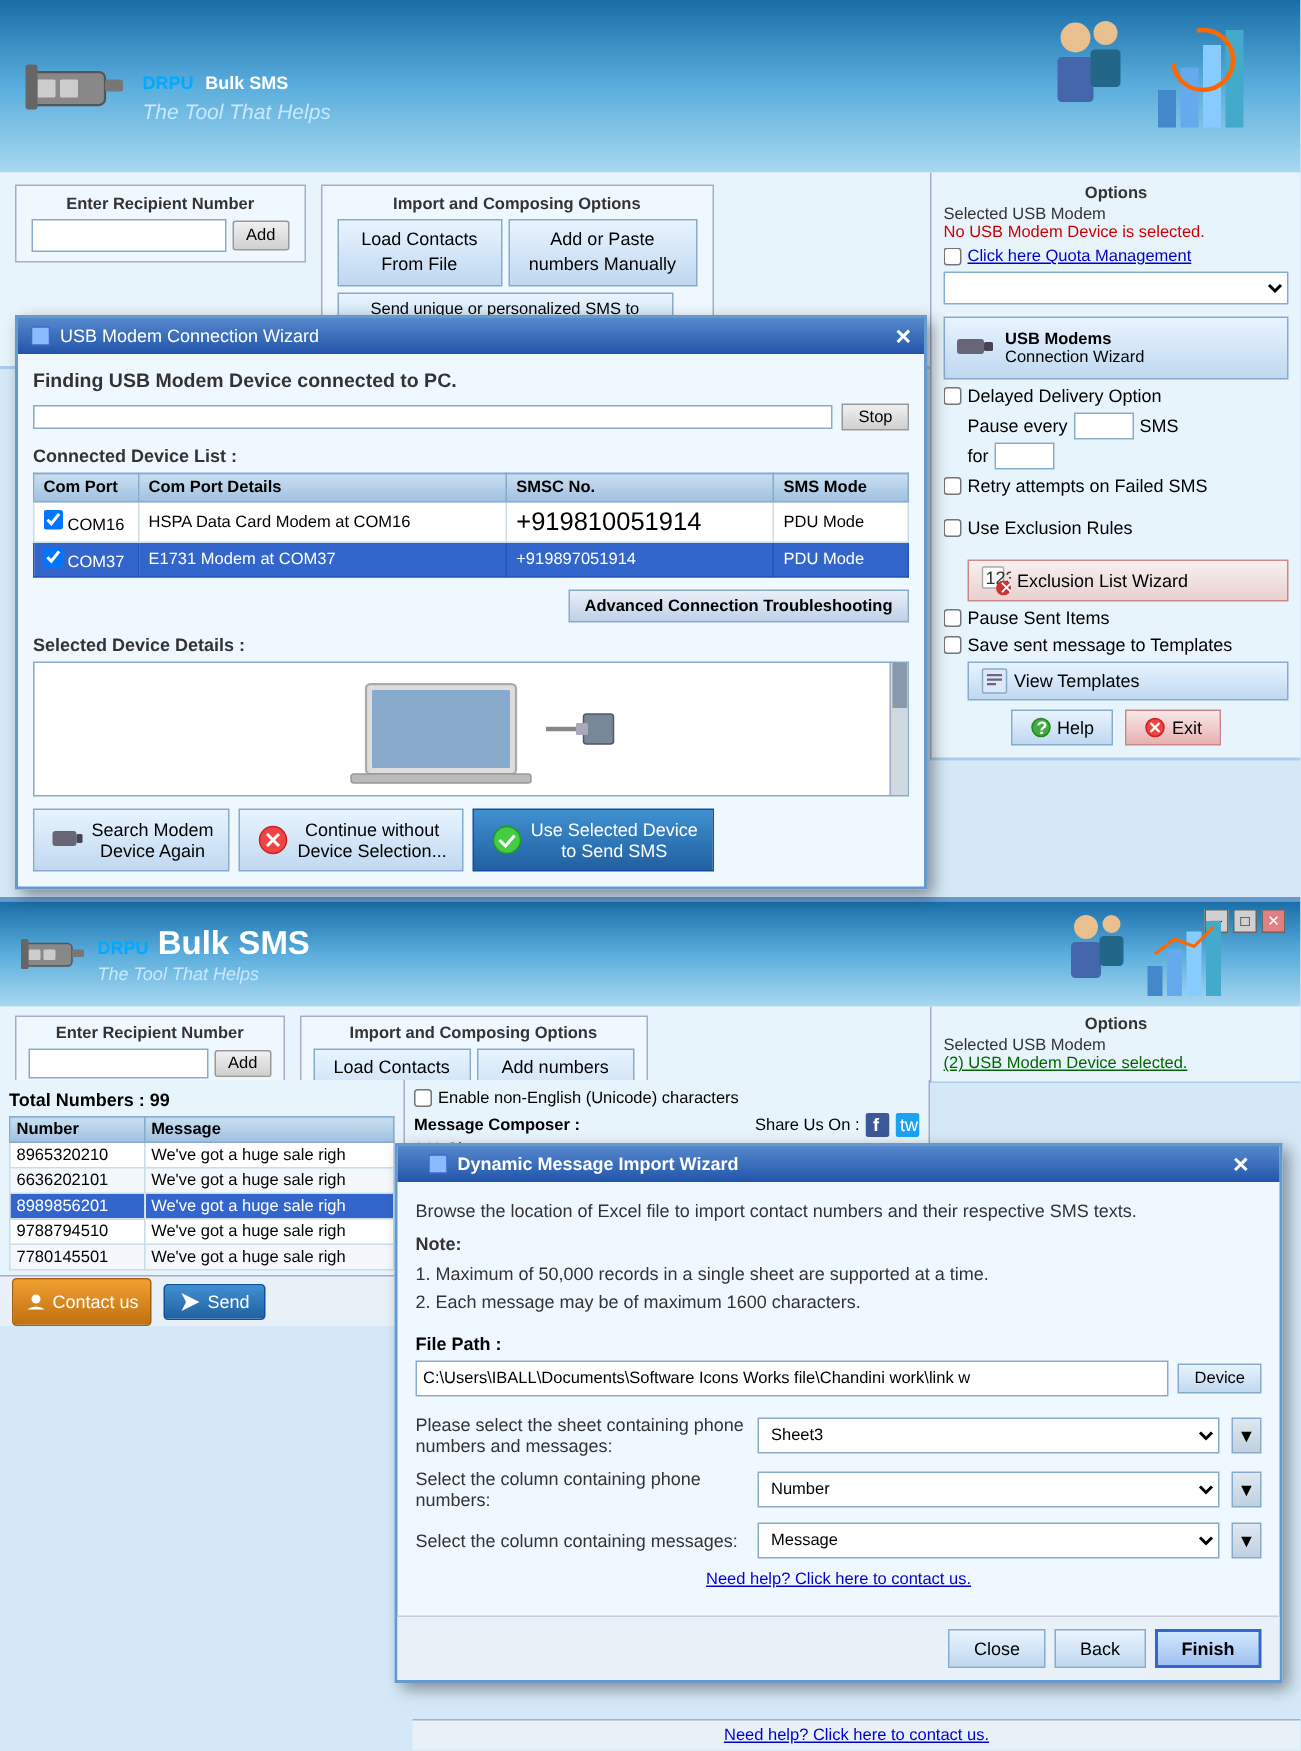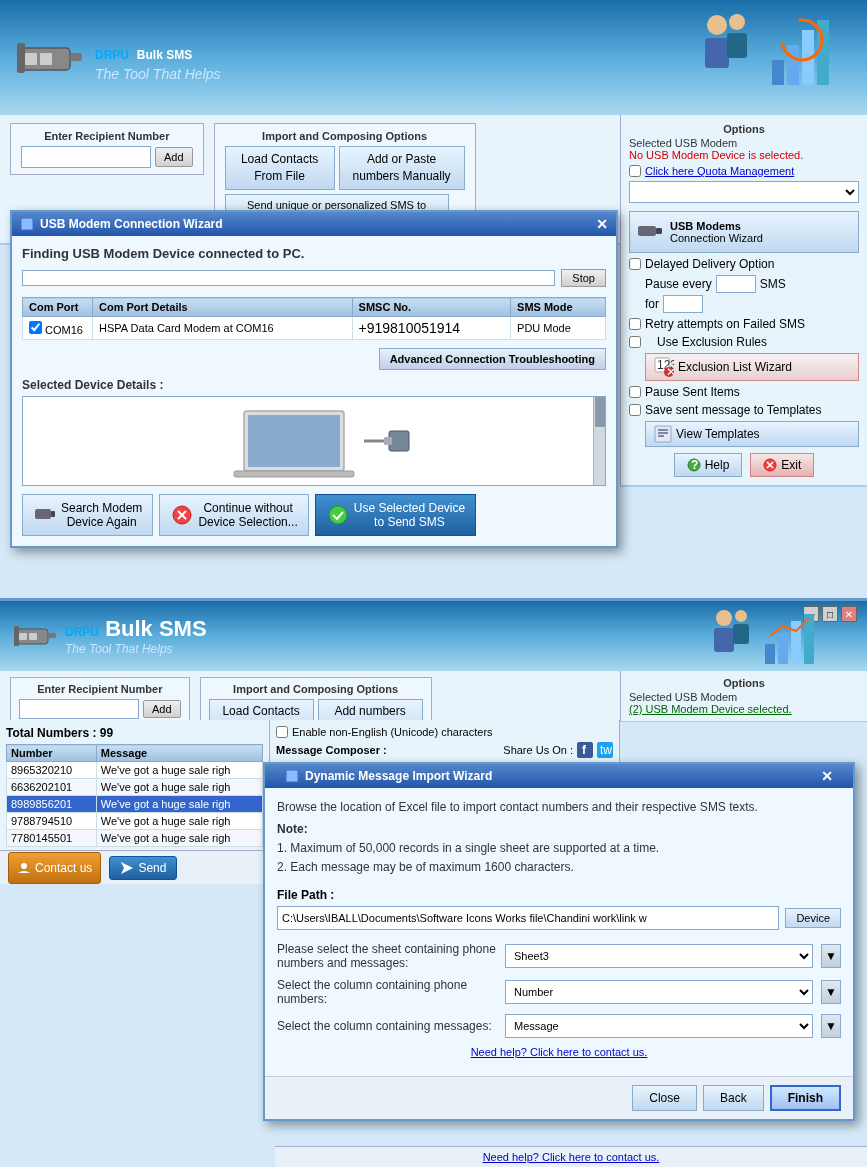--- a/index.html
+++ b/index.html
@@ -101,21 +101,21 @@
     <span>SMS</span>
   </div>
   <div style="display:flex;align-items:center;gap:4px;font-size:11px;margin:2px 0 2px 16px;">
     <span>for</span>
     <input type="text" style="width: 40px; height: 18px; border: 1px solid rgb(136, 170, 204); padding: 2px; font-size: 11px;">
   </div>
   <div style="display:flex;align-items:center;gap:4px;margin:4px 0;font-size:11px;">
     <input type="checkbox" style="width: 12px; height: 12px;">
     <span>Retry attempts on Failed SMS</span>
   </div>
-  <div style="display:flex;align-items:center;gap:16px;margin:4px 0;font-size:11px;">
+  <div style="display:flex;align-items:center;gap:4px;margin:14px 0;font-size:11px;">
     <input type="checkbox" style="width: 12px; height: 12px;">
     <span>Use Exclusion Rules</span>
   </div>
   <div style="display:flex;align-items:center;gap:4px;padding:3px 8px;background:linear-gradient(180deg,#f8f0f0,#e8d0d0);border:1px solid #cc8888;cursor:pointer;font-size:11px;margin-left:16px;margin-bottom:4px;">
     <svg width="20" height="20" viewBox="0 0 20 20">
       <rect x="1" y="1" width="14" height="14" rx="1" fill="#fff" stroke="#aaa"></rect>
       <text x="3" y="12" font-size="9" fill="#333">123</text>
       <circle cx="15" cy="15" r="5" fill="#cc3333"></circle>
       <text x="12" y="19" font-size="9" fill="#fff">✕</text>
     </svg>
@@ -157,49 +157,56 @@
   </div>
 </div>
 
 <div style="position:absolute;top:210px;left:10px;width:608px;background:#f0f8ff;border:2px solid #6699cc;box-shadow:4px 4px 10px rgba(0,0,0,0.4);z-index:100;">
 
   <div style="background:linear-gradient(180deg,#5588cc,#2255aa);color:#fff;padding:4px 8px;display:flex;align-items:center;justify-content:space-between;">
     <div style="display:flex;align-items:center;gap:6px;">
       <svg width="14" height="14" viewBox="0 0 14 14">
           <rect x="1" y="1" width="12" height="12" rx="1" fill="#88bbff" stroke="#4466cc"></rect>
         </svg>
-      <span style="font-size:12px;font-weight:bold;">USB Modem Connection Wizard</span>
+      <span style="font-size:12px;font-weight:normal;">USB Modem Connection Wizard</span>
     </div>
     <button style="background:transparent;border:none;color:#fff;font-size:14px;cursor:pointer;font-weight:bold;">✕</button>
   </div>
 
   <div style="padding:10px;">
     <div style="font-size:13px;font-weight:bold;color:#333;margin-bottom:8px;">Finding USB Modem Device connected to PC.</div>
 
     <div style="display:flex;align-items:center;gap:6px;margin-bottom:10px;">
       <div style="flex:1;height:16px;border:1px solid #88aacc;background:#fff;"></div>
       <button style="padding:2px 10px;background:linear-gradient(180deg,#f0f0f0,#d0d0d0);border:1px solid #999;cursor:pointer;font-size:11px;">Stop</button>
     </div>
 
+    <div style="font-weight:bold;font-size:12px;margin-bottom:4px;color:#333;">Connected Device List :</div>
     <div style="position:relative;">
       <table style="width:100%;border-collapse:collapse;margin-bottom:8px;">
         <thead>
           <tr>
             <th style="background:linear-gradient(180deg,#c8dff0,#a0c0e0);padding:3px 6px;border:1px solid #88aacc;text-align:left;font-size:11px;width:70px;">Com Port</th>
             <th style="background:linear-gradient(180deg,#c8dff0,#a0c0e0);padding:3px 6px;border:1px solid #88aacc;text-align:left;font-size:11px;">Com Port Details</th>
             <th style="background:linear-gradient(180deg,#c8dff0,#a0c0e0);padding:3px 6px;border:1px solid #88aacc;text-align:left;font-size:11px;">SMSC No.</th>
             <th style="background:linear-gradient(180deg,#c8dff0,#a0c0e0);padding:3px 6px;border:1px solid #88aacc;text-align:left;font-size:11px;">SMS Mode</th>
           </tr>
         </thead>
         <tbody>
           <tr style="background:#fff;cursor:pointer;">
             <td style="padding:3px 6px;border:1px solid #ccdde8;font-size:11px;"><input type="checkbox" checked="" style=""> COM16</td>
             <td style="padding:3px 6px;border:1px solid #ccdde8;font-size:11px;">HSPA Data Card Modem at COM16</td>
-            <td style="padding:3px 6px;border:1px solid #ccdde8;font-size:14px;">+919810051914</td>
+            <td style="padding:3px 6px;border:1px solid #ccdde8;font-size:17px;">+919810051914</td>
             <td style="padding:3px 6px;border:1px solid #ccdde8;font-size:11px;">PDU Mode</td>
+          </tr>
+          <tr style="background:#3366cc;color:#fff;cursor:pointer;">
+            <td style="padding:3px 6px;border:1px solid #2255bb;font-size:11px;color:#fff;"><input type="checkbox" checked="" style=""> COM37</td>
+            <td style="padding:3px 6px;border:1px solid #2255bb;font-size:11px;color:#fff;">E1731 Modem at COM37</td>
+            <td style="padding:3px 6px;border:1px solid #2255bb;font-size:11px;color:#fff;">+919897051914</td>
+            <td style="padding:3px 6px;border:1px solid #2255bb;font-size:11px;color:#fff;">PDU Mode</td>
           </tr>
         </tbody>
       </table>
     </div>
 
     <div style="display:flex;justify-content:flex-end;margin-bottom:8px;">
       <button style="background:linear-gradient(180deg,#e8f0f8,#c0d0e8);border:1px solid #88aacc;padding:4px 10px;cursor:pointer;font-size:11px;font-weight:bold;">Advanced Connection Troubleshooting</button>
     </div>
 
     <div style="font-weight:bold;font-size:12px;margin-bottom:4px;color:#333;">Selected Device Details :</div>

